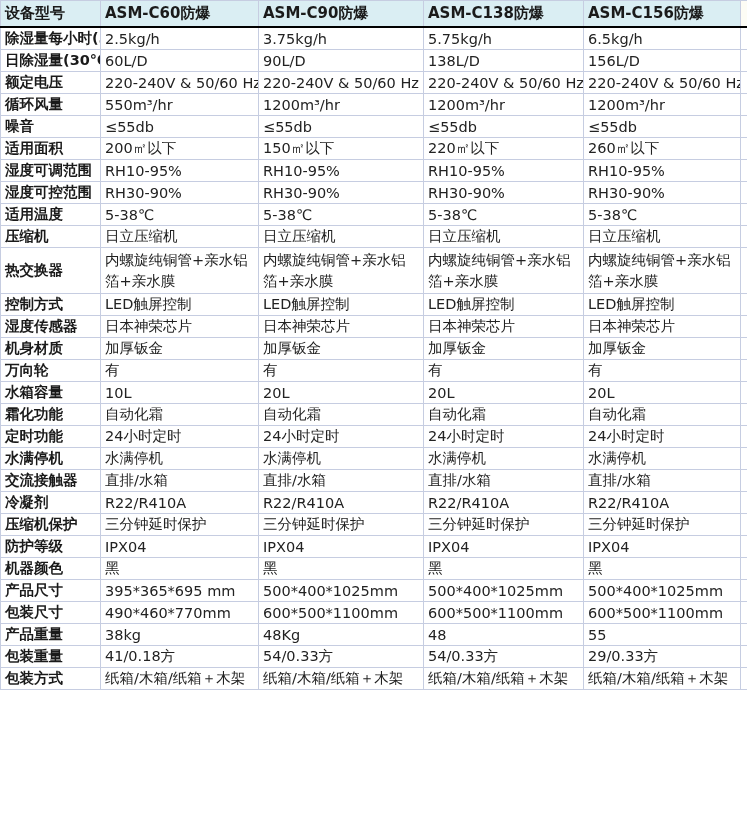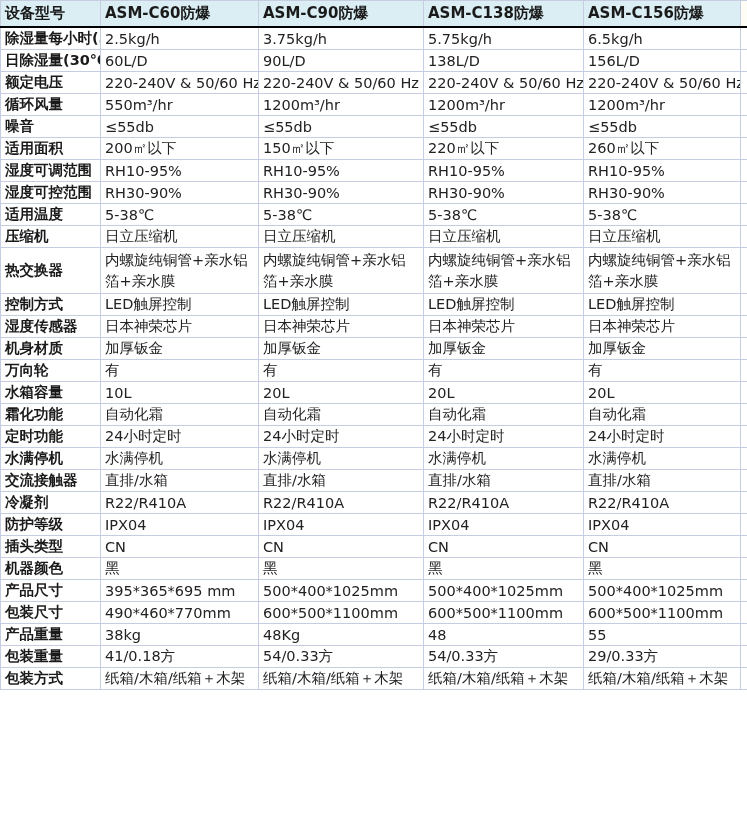--- a/index.html
+++ b/index.html
@@ -218,33 +218,33 @@
       </tr>
       <tr class="row">
         <td class="label-cell">冷凝剂</td>
         <td class="value-cell">R22/R410A</td>
         <td class="value-cell">R22/R410A</td>
         <td class="value-cell">R22/R410A</td>
         <td class="value-cell">R22/R410A</td>
         <td class="sliver"></td>
       </tr>
       <tr class="row">
+        <td class="label-cell">压缩机保护</td>
+        <td class="value-cell">三分钟延时保护</td>
+        <td class="value-cell">三分钟延时保护</td>
+        <td class="value-cell">三分钟延时保护</td>
+        <td class="value-cell">三分钟延时保护</td>
+        <td class="sliver"></td>
+      </tr>
+      <tr class="row">
         <td class="label-cell">防护等级</td>
         <td class="value-cell">IPX04</td>
         <td class="value-cell">IPX04</td>
         <td class="value-cell">IPX04</td>
         <td class="value-cell">IPX04</td>
-        <td class="sliver"></td>
-      </tr>
-      <tr class="row">
-        <td class="label-cell">插头类型</td>
-        <td class="value-cell">CN</td>
-        <td class="value-cell">CN</td>
-        <td class="value-cell">CN</td>
-        <td class="value-cell">CN</td>
         <td class="sliver"></td>
       </tr>
       <tr class="row">
         <td class="label-cell">机器颜色</td>
         <td class="value-cell">黑</td>
         <td class="value-cell">黑</td>
         <td class="value-cell">黑</td>
         <td class="value-cell">黑</td>
         <td class="sliver"></td>
       </tr>

